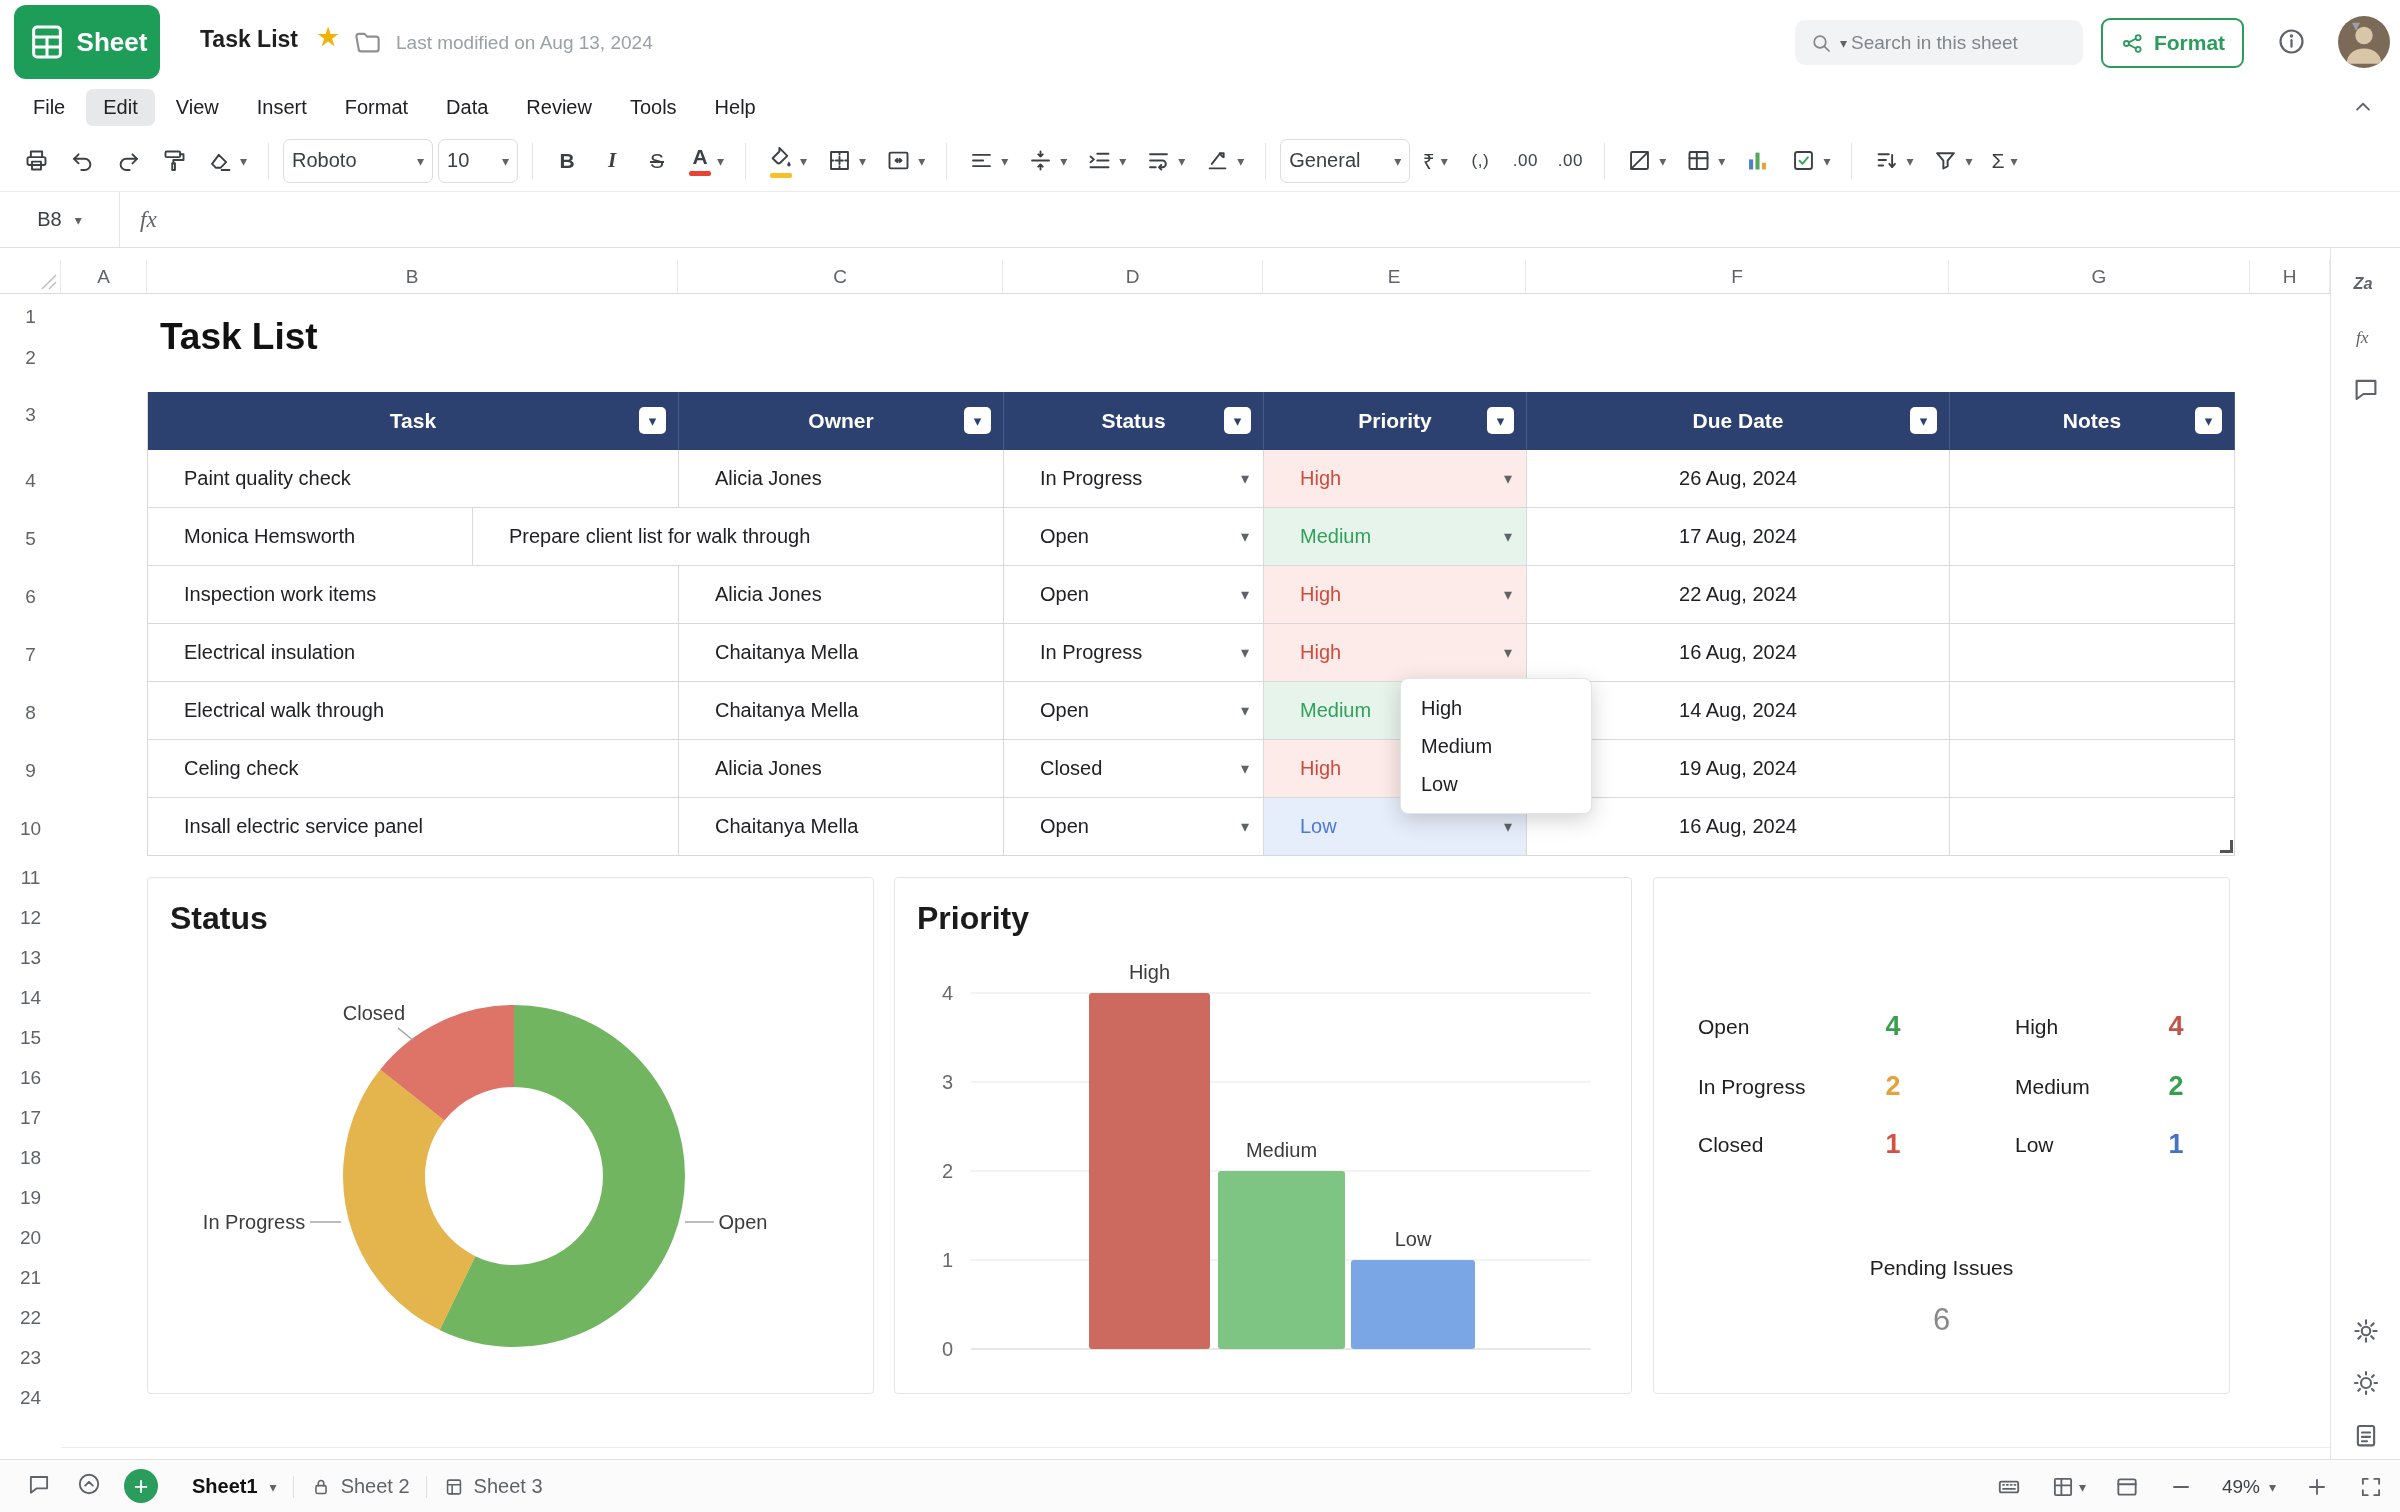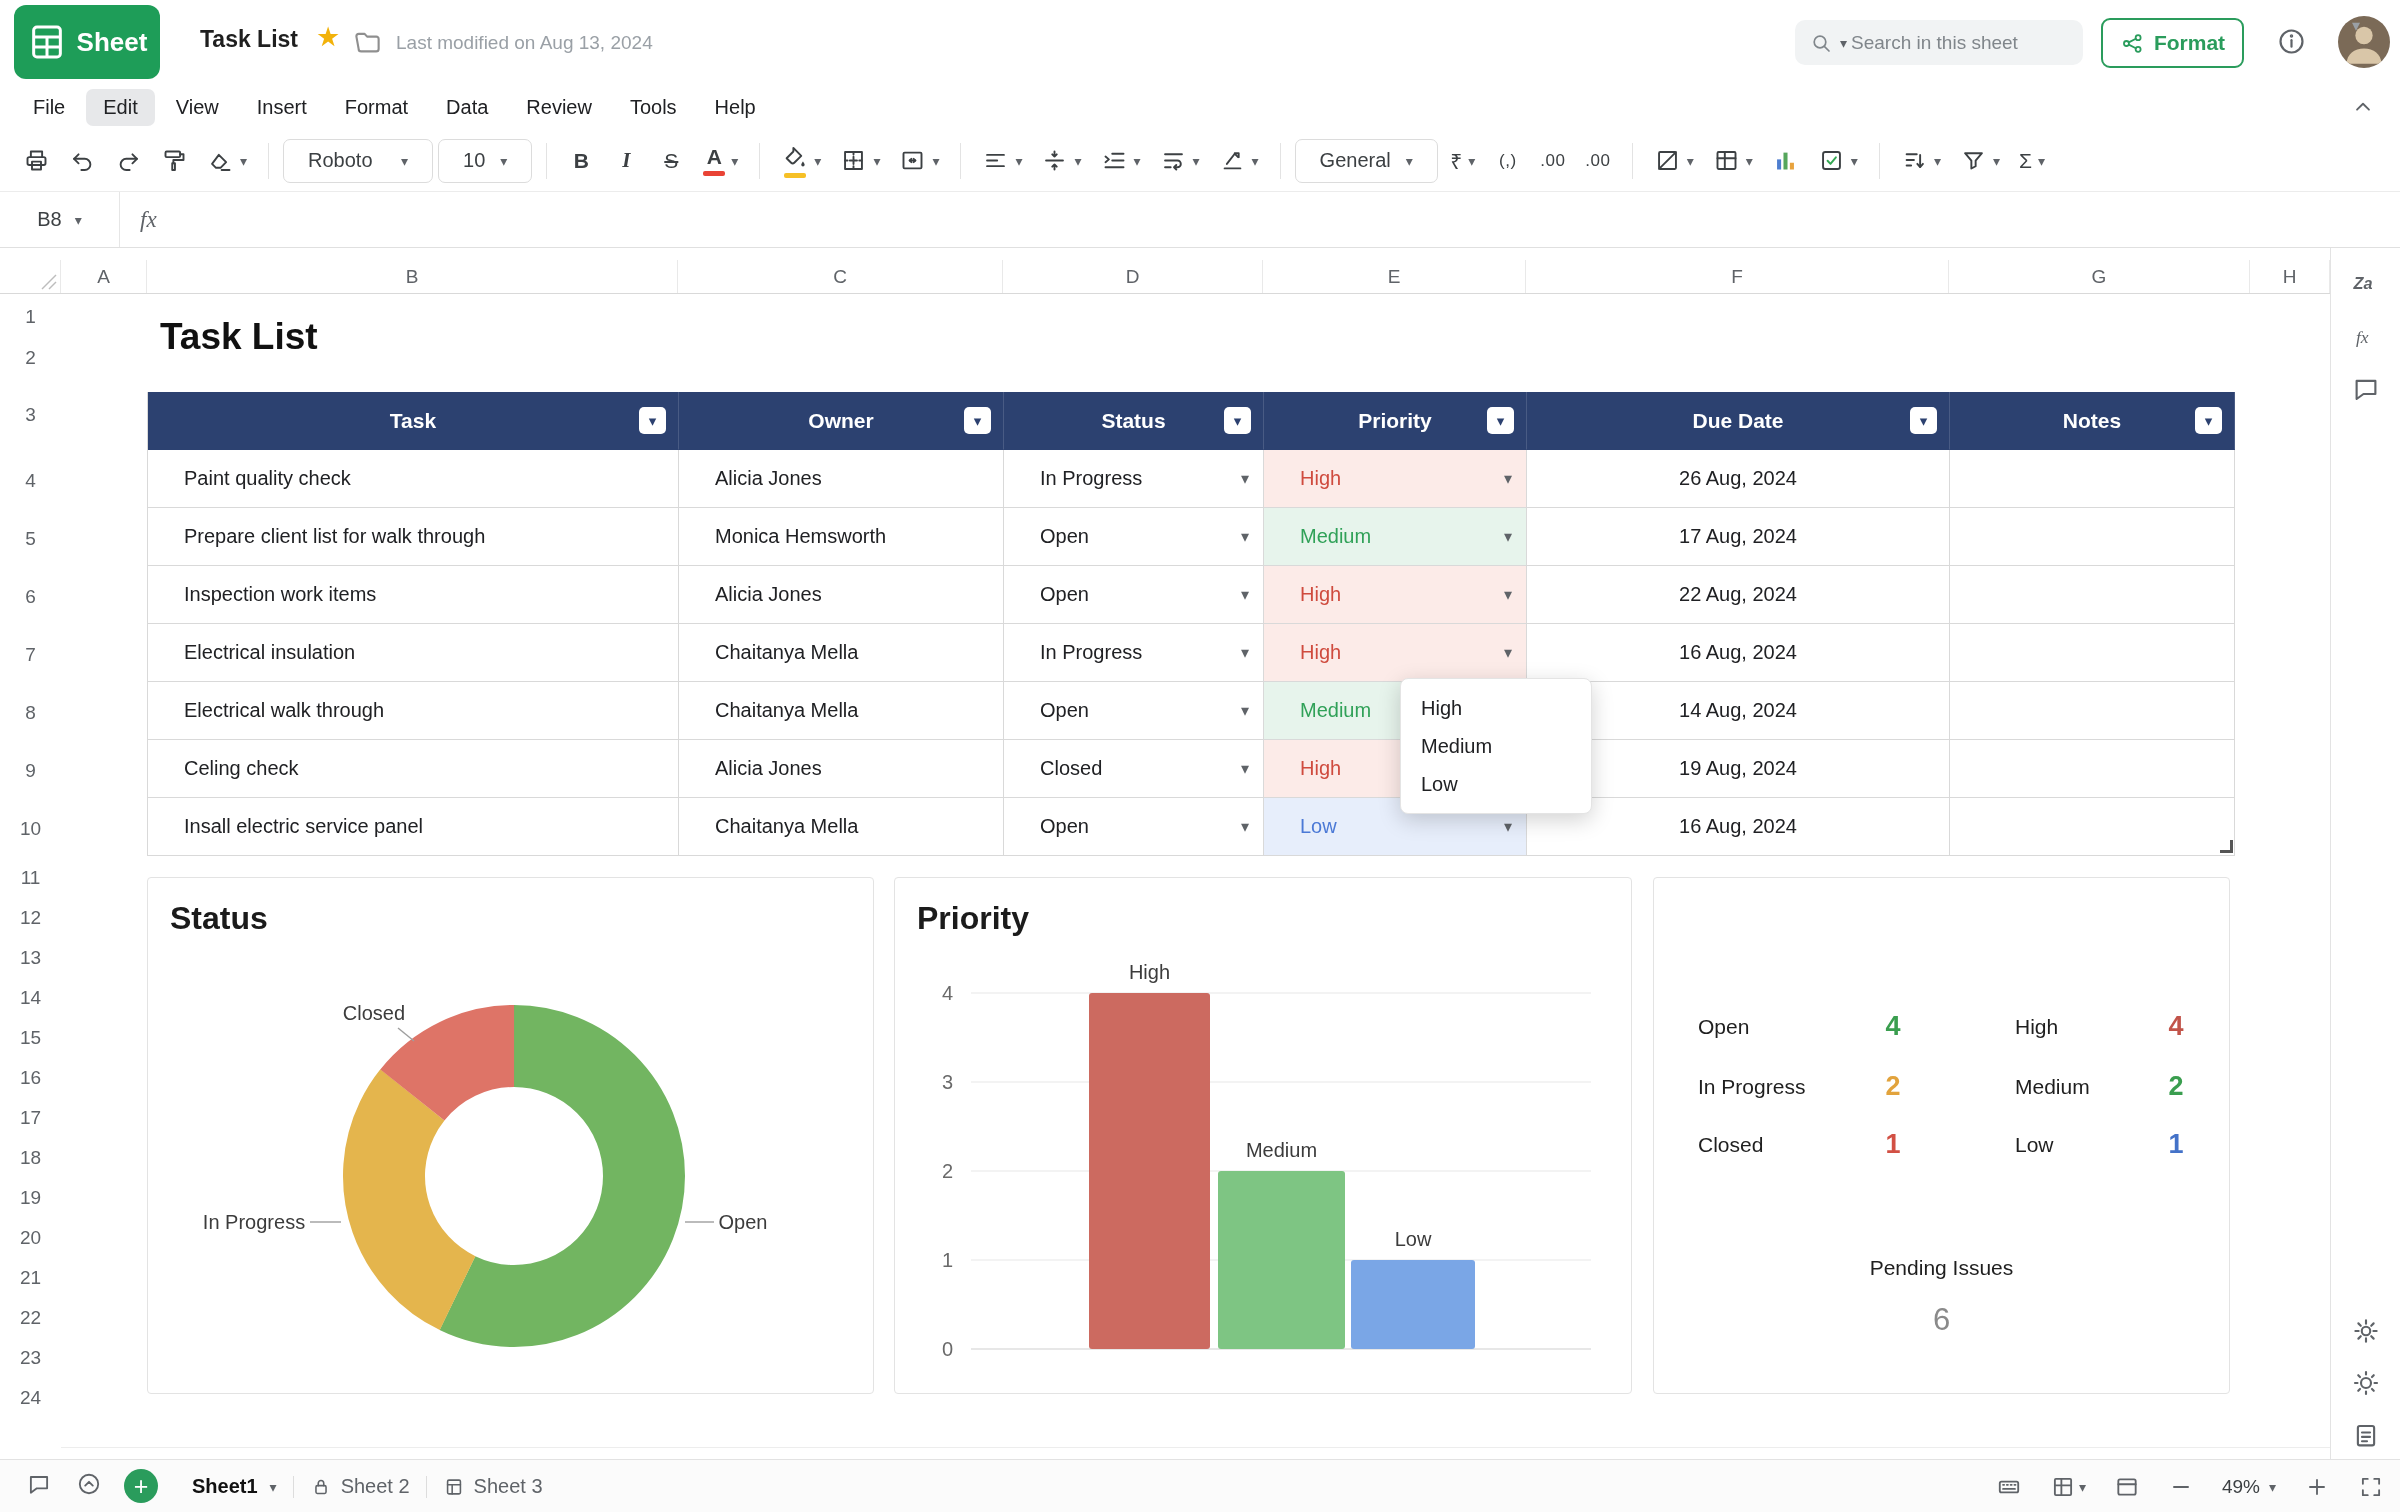--- a/index.html
+++ b/index.html
@@ -36,21 +36,21 @@
   #menubar{position:absolute;left:0;top:84px;width:2400px;height:46px;display:flex;align-items:center;padding-left:16px;gap:4px;}
   .menu-item{padding:7px 17px;font-size:20px;color:#202124;border-radius:7px;cursor:default;}
   .menu-item.active{background:#e7e8ea;}
   #menu-collapse{position:absolute;left:2350px;top:94px;color:#5f6368;}
   #menu-collapse svg{width:26px;height:26px;}
 
   
   #toolbar{position:absolute;left:0;top:130px;width:2400px;height:62px;display:flex;align-items:center;padding-left:16px;gap:5px;border-bottom:1px solid #ececec;background:#fff;}
   .tbtn{height:44px;min-width:40px;padding:0 7px;display:flex;align-items:center;justify-content:center;gap:3px;border-radius:7px;color:#3c4043;flex:none;}
   .sep{width:1px;height:36px;background:#e3e3e3;margin:0 9px;flex:none;}
-  .tselect{height:44px;display:flex;align-items:center;gap:12px;padding:0 24px;border:1px solid #dcdcdc;border-radius:7px;font-size:20px;color:#3c4043;flex:none;}
+  .tselect{height:44px;display:flex;align-items:center;gap:12px;padding:0 8px;border:1px solid #dcdcdc;border-radius:7px;font-size:20px;color:#3c4043;flex:none;}
   .tglyph{font-size:21px;font-weight:700;color:#3c4043;font-family:"Liberation Sans",sans-serif;}
   .tglyph.italic{font-style:italic;font-family:"Liberation Serif",serif;}
   .tglyph.strike{text-decoration:line-through;font-weight:400;}
   .tglyph.sm{font-size:17px;font-weight:400;letter-spacing:0.5px;}
   .stack{display:flex;flex-direction:column;align-items:center;gap:2px;}
   .colorbar{width:22px;height:5px;border-radius:2px;}
   .colorbar.red{background:#e94335;}
   .colorbar.yellow{background:#f6c026;}
 
   
@@ -493,22 +493,22 @@
       </div>
       <div class="trow">
         <div class="tcell" style="width: 531px;">Paint quality check</div>
         <div class="tcell" style="width: 325px;">Alicia Jones</div>
         <div class="tcell" style="width: 260px;">In Progress<span class="cell-caret">▾</span></div>
         <div class="tcell" style="width: 263px; background: rgb(252, 235, 232); color: rgb(207, 75, 62);">High<span class="cell-caret">▾</span></div>
         <div class="tcell" style="width: 423px; justify-content: center;">26 Aug, 2024</div>
         <div class="tcell" style="width: 285px;"></div>
       </div>
       <div class="trow">
+        <div class="tcell" style="width: 325px;">Monica Hemsworth</div>
         <div class="tcell" style="width: 531px;">Prepare client list for walk through</div>
-        <div class="tcell" style="width: 325px;">Monica Hemsworth</div>
         <div class="tcell" style="width: 260px;">Open<span class="cell-caret">▾</span></div>
         <div class="tcell" style="width: 263px; background: rgb(231, 244, 236); color: rgb(48, 161, 88);">Medium<span class="cell-caret">▾</span></div>
         <div class="tcell" style="width: 423px; justify-content: center;">17 Aug, 2024</div>
         <div class="tcell" style="width: 285px;"></div>
       </div>
       <div class="trow">
         <div class="tcell" style="width: 531px;">Inspection work items</div>
         <div class="tcell" style="width: 325px;">Alicia Jones</div>
         <div class="tcell" style="width: 260px;">Open<span class="cell-caret">▾</span></div>
         <div class="tcell" style="width: 263px; background: rgb(252, 235, 232); color: rgb(207, 75, 62);">High<span class="cell-caret">▾</span></div>

